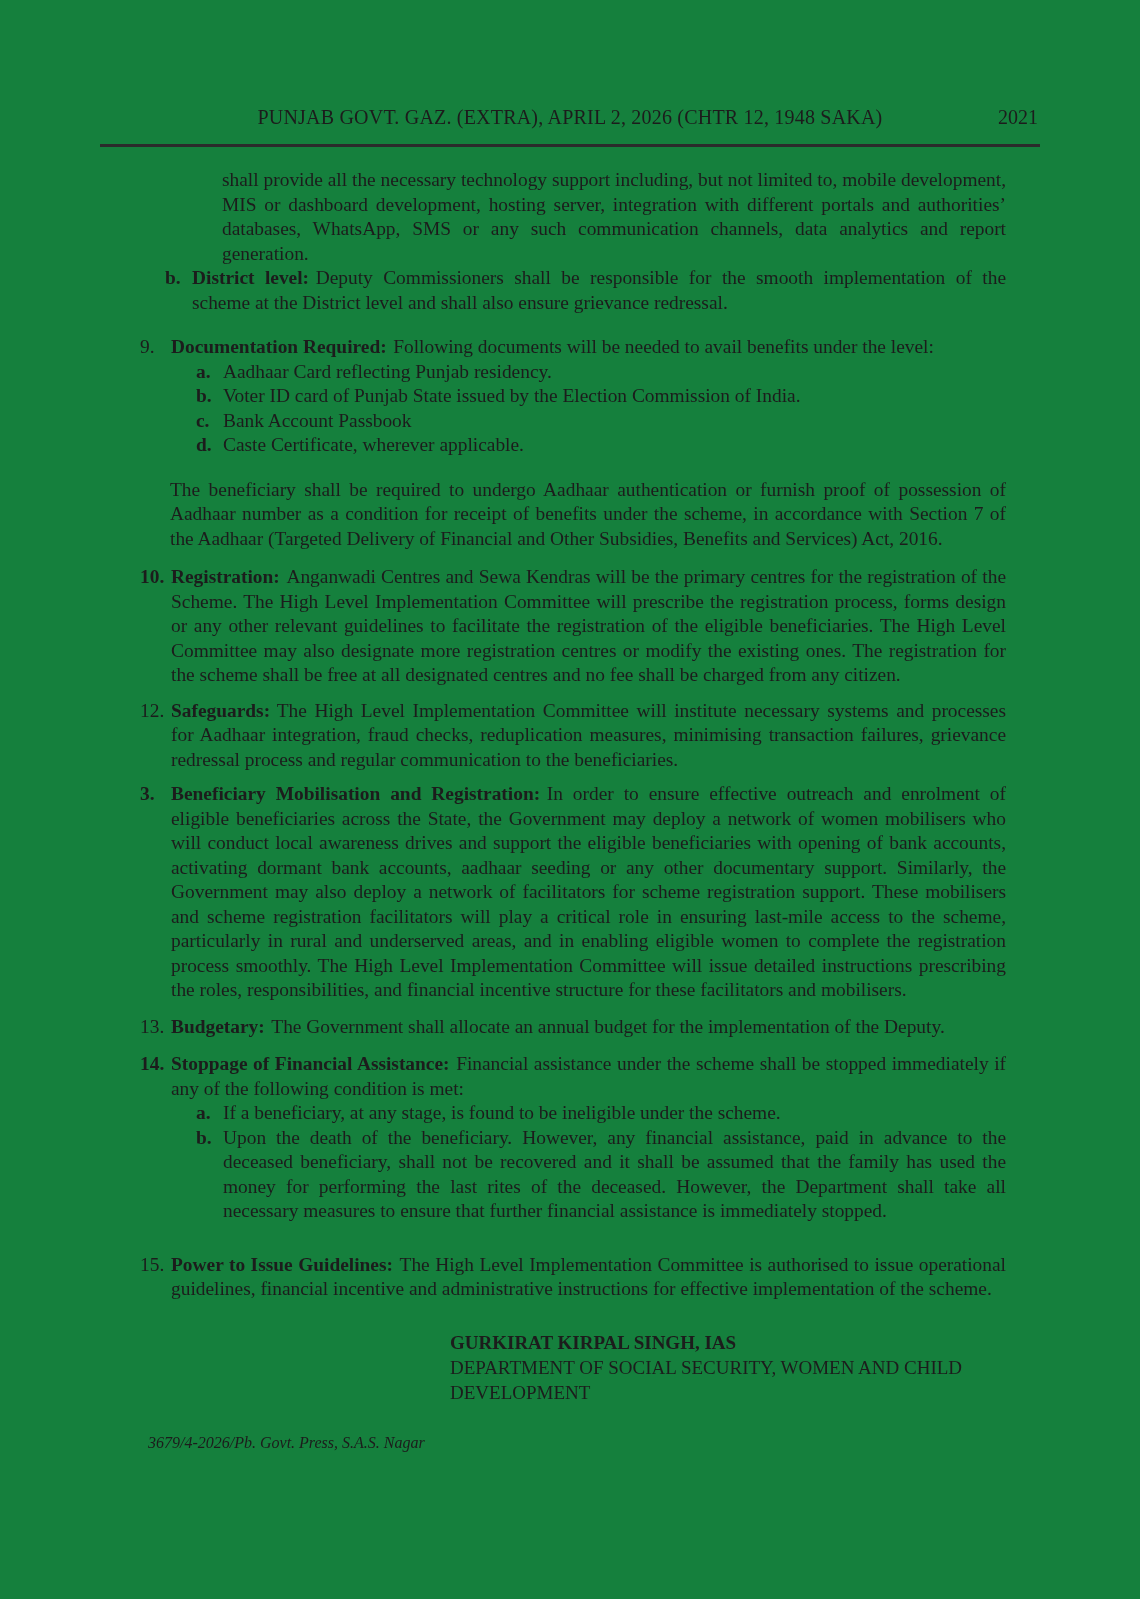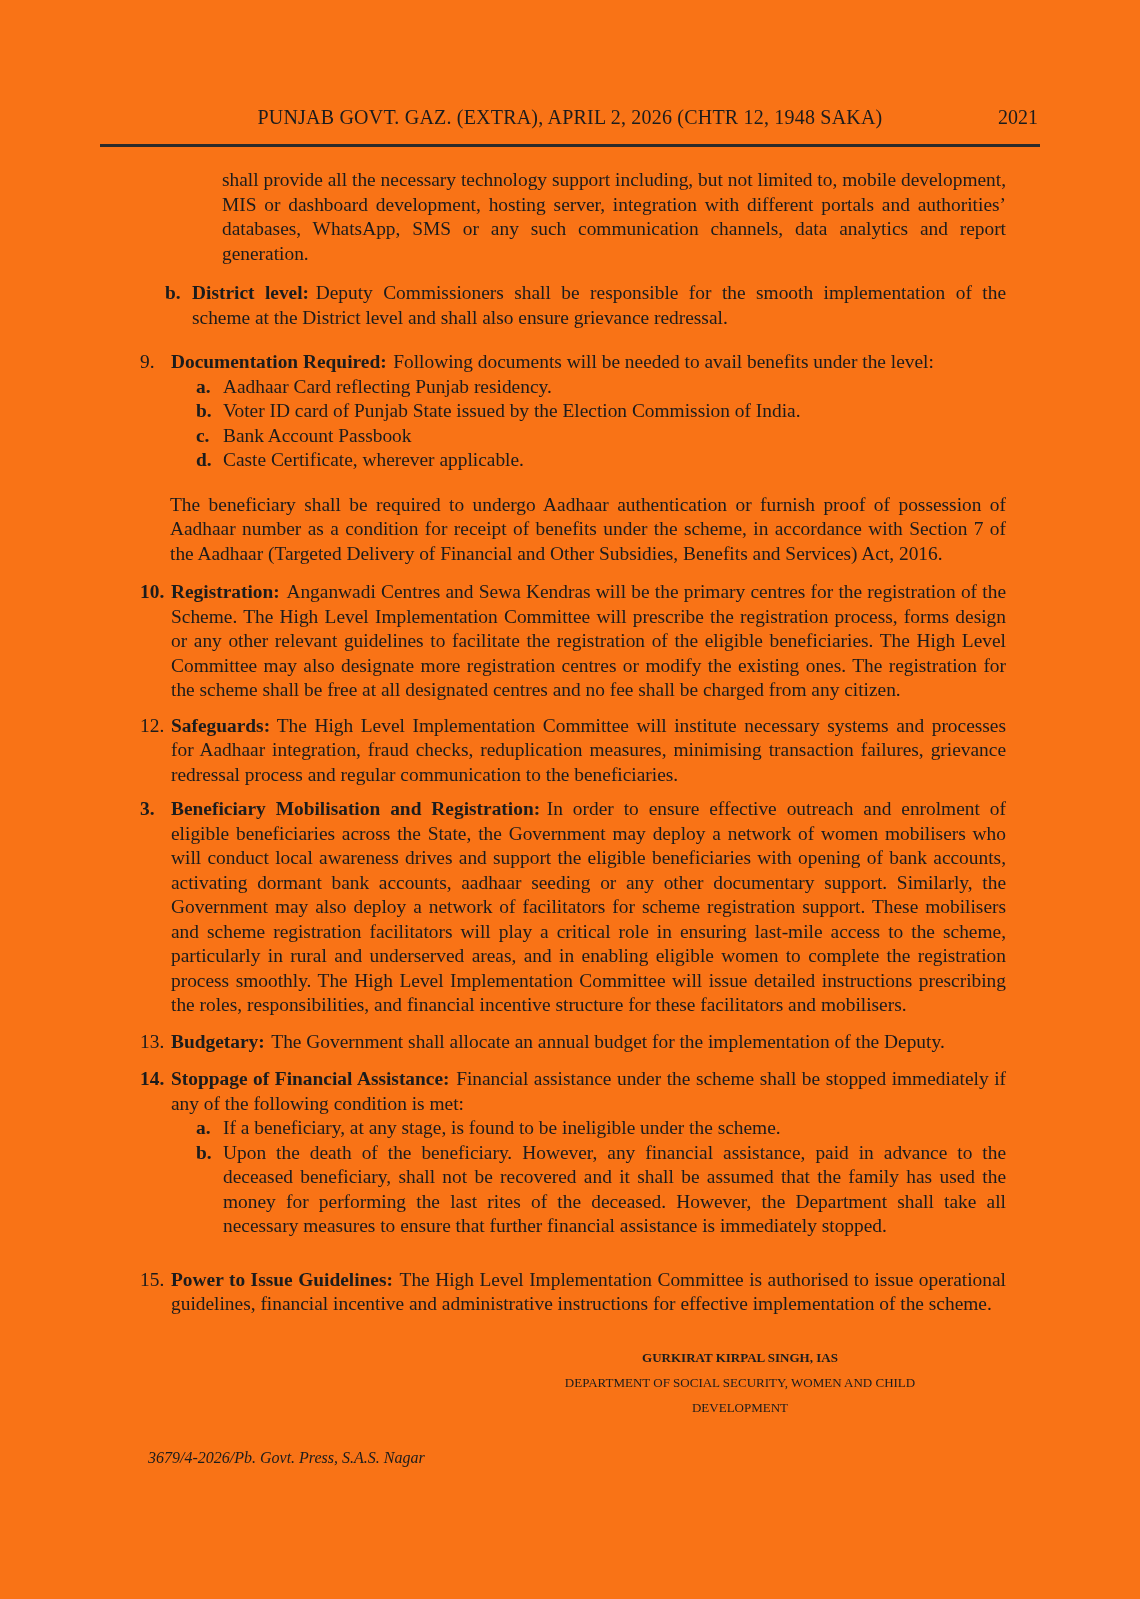--- a/index.html
+++ b/index.html
@@ -2,58 +2,58 @@
 <html><head>
 <meta charset="utf-8">
 <style>
   html, body { margin: 0; padding: 0; background: #ffffff; }
   body {
     width: 1140px; height: 1599px;
     font-family: "Liberation Serif", serif;
     color: #1c1c1c;
     -webkit-font-smoothing: antialiased;
   }
-  .page { position: relative; width: 1140px; height: 1599px; overflow: hidden; background: #f97316; }
+  .page { position: relative; width: 1140px; height: 1599px; overflow: hidden; background: #15803d; }
 
   
   .header { position: absolute; left: 100px; top: 106px; width: 940px; font-size: 20px; }
   .header-title { text-align: center; letter-spacing: 0.2px; }
   .page-number { position: absolute; right: 2px; top: 0; }
   .rule { position: absolute; left: 100px; top: 144px; width: 940px; border-top: 3px solid #2b2b2b; }
 
   
   .doc-body {
     position: absolute; left: 140px; top: 168px; width: 866px;
     font-size: 19.4px; line-height: 24.5px;
     text-align: justify;
   }
   p, .block { margin: 0; }
 
-  .cont-para { margin-left: 82px; margin-bottom: 15px; }
+  .cont-para { margin-left: 82px; margin-bottom: 0; }
 
   .nitem { display: grid; grid-template-columns: 31px 1fr; }
   .sitem { display: grid; grid-template-columns: 27px 1fr; margin-left: 25px; }
   .num, .slabel { text-align: left; }
   .slabel { font-weight: bold; }
   .bn { font-weight: bold; }
   .lead { font-weight: bold; margin-right: 0.34em; margin-top: 48px; }
 
   .mb-district { margin-bottom: 20px; }
   .mb-item9 { margin-bottom: 20px; }
   .note-para { margin-left: 30px; margin-bottom: 14px; }
   .mb-i10 { margin-bottom: 11px; }
   .mb-i11 { margin-bottom: 10px; }
   .mb-i12 { margin-bottom: 12px; }
   .mb-i13 { margin-bottom: 13px; }
   .mb-i14 { margin-bottom: 29px; }
 
   
   .signature {
     margin-top: 28px; margin-left: 310px; width: 580px;
-    text-align: center; line-height: 25px; font-size: 13px;
+    text-align: left; line-height: 25px; font-size: 19px;
   }
   .sig-name { font-weight: bold; }
 
   
   .footer-note {
     margin-top: 26px; margin-left: 8px;
     font-style: italic; font-size: 16px; text-align: left;
   }
 </style>
 </head>

